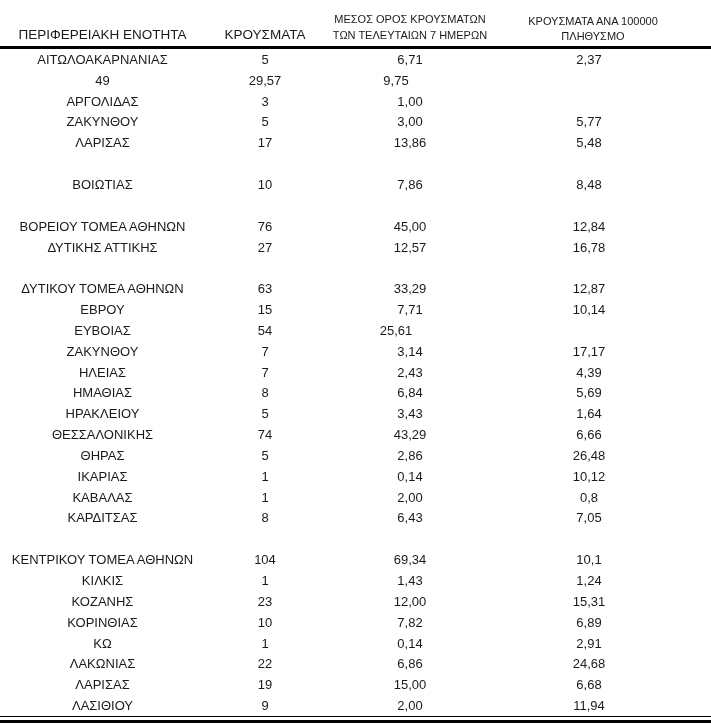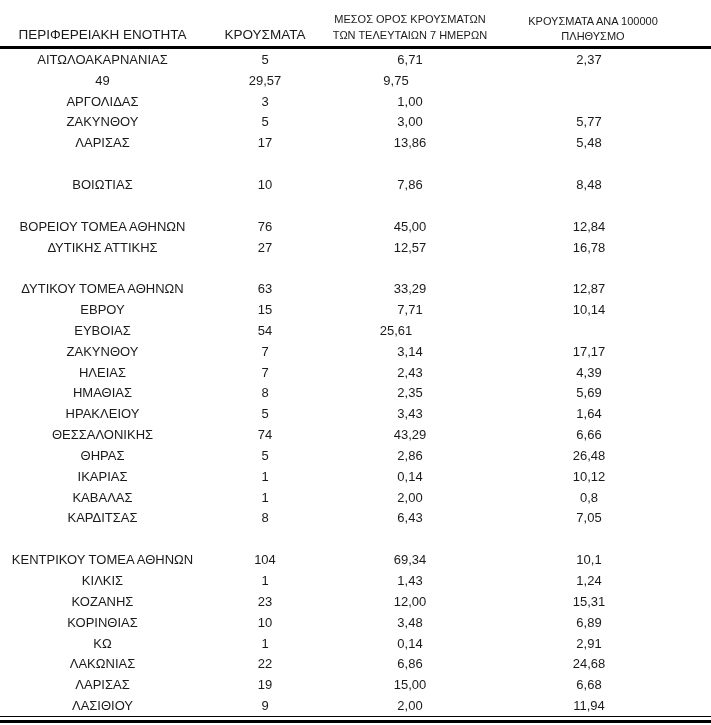--- a/index.html
+++ b/index.html
@@ -182,21 +182,21 @@
     </div>
       <div class="row grid-row">
       <div class="cell c-region">ΗΛΕΙΑΣ</div>
       <div class="cell c-cases">7</div>
       <div class="cell c-avg7">2,43</div>
       <div class="cell c-per100k">4,39</div>
     </div>
       <div class="row grid-row">
       <div class="cell c-region">ΗΜΑΘΙΑΣ</div>
       <div class="cell c-cases">8</div>
-      <div class="cell c-avg7">2,35</div>
+      <div class="cell c-avg7">6,84</div>
       <div class="cell c-per100k">5,69</div>
     </div>
       <div class="row grid-row">
       <div class="cell c-region">ΗΡΑΚΛΕΙΟΥ</div>
       <div class="cell c-cases">5</div>
       <div class="cell c-avg7">3,43</div>
       <div class="cell c-per100k">1,64</div>
     </div>
       <div class="row grid-row">
       <div class="cell c-region">ΘΕΣΣΑΛΟΝΙΚΗΣ</div>
@@ -243,21 +243,21 @@
     </div>
       <div class="row grid-row">
       <div class="cell c-region">ΚΟΖΑΝΗΣ</div>
       <div class="cell c-cases">23</div>
       <div class="cell c-avg7">12,00</div>
       <div class="cell c-per100k">15,31</div>
     </div>
       <div class="row grid-row">
       <div class="cell c-region">ΚΟΡΙΝΘΙΑΣ</div>
       <div class="cell c-cases">10</div>
-      <div class="cell c-avg7">3,48</div>
+      <div class="cell c-avg7">7,82</div>
       <div class="cell c-per100k">6,89</div>
     </div>
       <div class="row grid-row">
       <div class="cell c-region">ΚΩ</div>
       <div class="cell c-cases">1</div>
       <div class="cell c-avg7">0,14</div>
       <div class="cell c-per100k">2,91</div>
     </div>
       <div class="row grid-row">
       <div class="cell c-region">ΛΑΚΩΝΙΑΣ</div>

